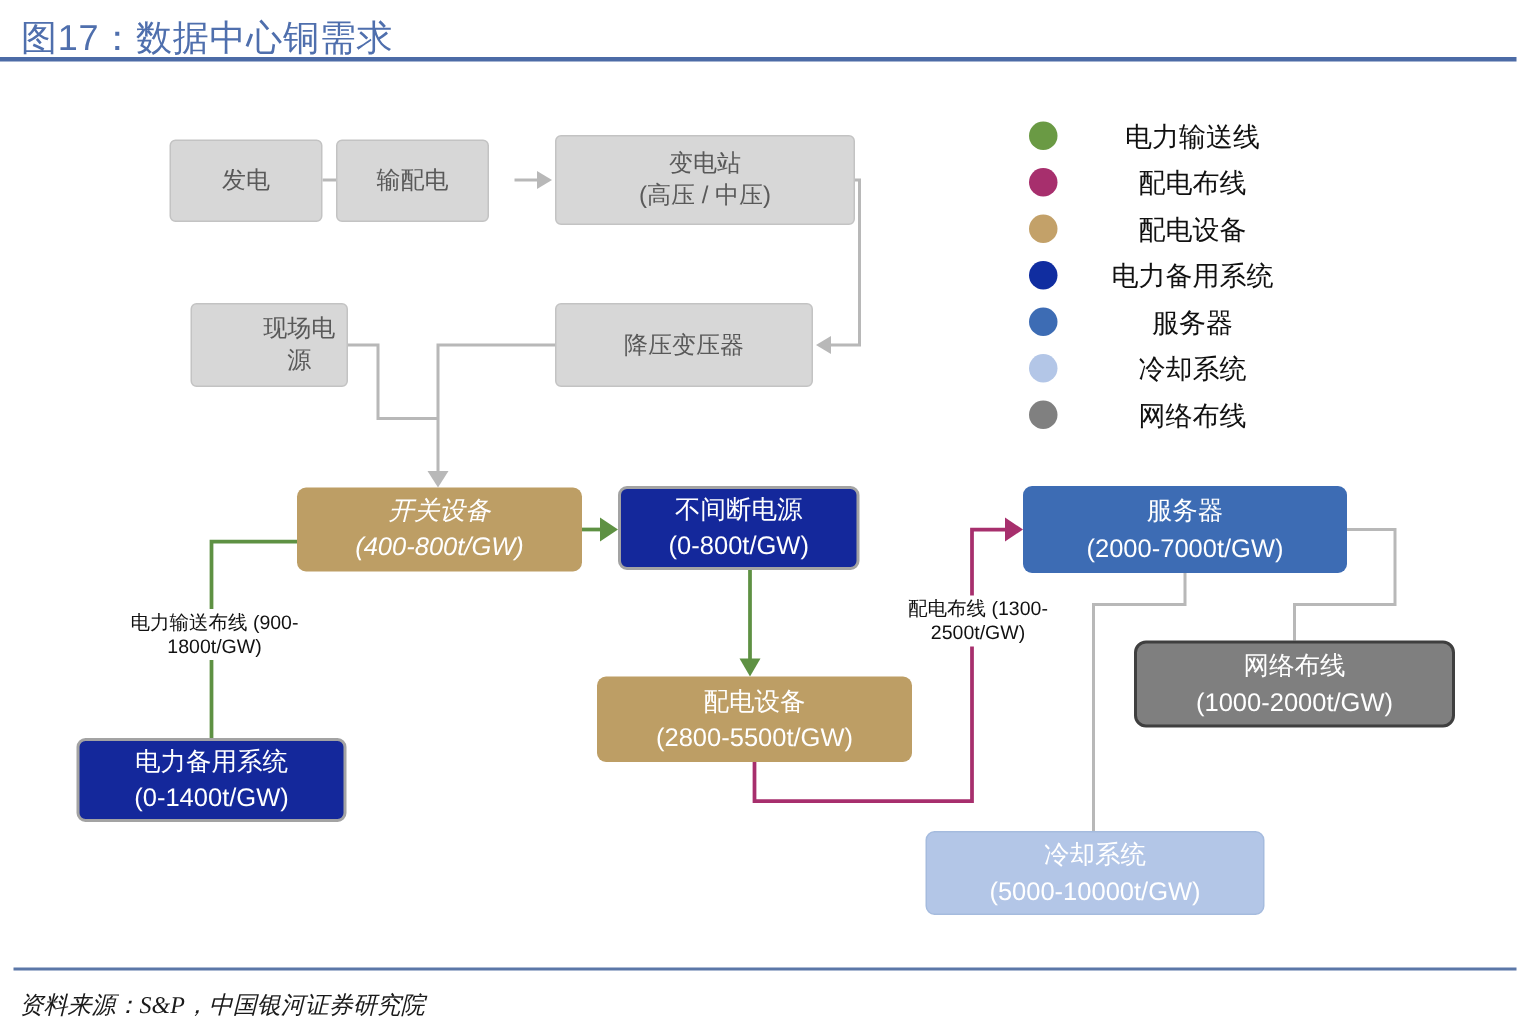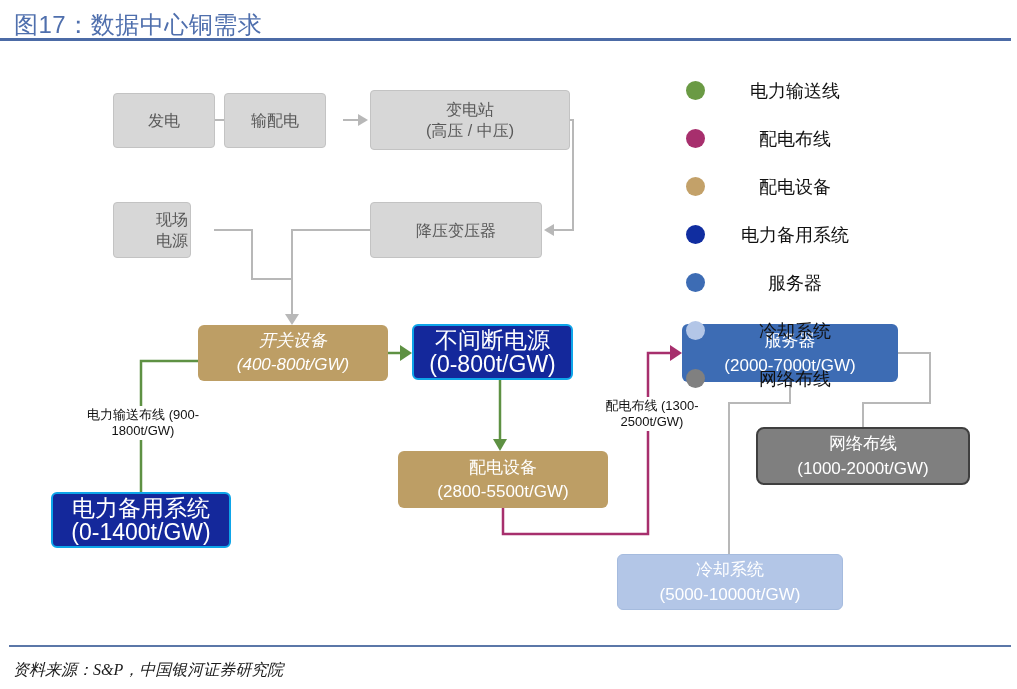--- a/index.html
+++ b/index.html
@@ -23,47 +23,47 @@
   .head-green{fill:#5e9143;}
   .head-magenta{fill:#a72f6d;}
 
   
   .node{position:absolute;z-index:2;display:flex;flex-direction:column;align-items:center;
         justify-content:center;text-align:center;box-sizing:border-box;}
   .node span{display:block;}
   .n-gray{background:#d7d7d7;border:1px solid #c3c3c3;border-radius:4px;
           color:#595959;font-size:16px;line-height:21px;}
   .n-tan{background:#bd9e65;border-radius:6px;color:#fff;font-size:17px;line-height:24px;}
-  .n-navy{background:#14289b;border:2px solid #0ea5e9;border-radius:6px;color:#fff;font-size:23px;line-height:24px;}
+  .n-navy{background:#14289b;border:2px solid #a3a3a3;border-radius:6px;color:#fff;font-size:17px;line-height:24px;}
   .n-blue{background:#3d6cb4;border-radius:6px;color:#fff;font-size:17px;line-height:25px;}
   .n-darkgray{background:#7f7f7f;border:2px solid #3f3f3f;border-radius:8px;color:#fff;font-size:17px;line-height:25px;}
   .n-lightblue{background:#b3c6e7;border:1px solid #a5bbde;border-radius:6px;color:#fff;font-size:17px;line-height:25px;}
 
   #node-generation{left:113px;top:93px;width:102px;height:55px;}
   #node-transmission{left:224px;top:93px;width:102px;height:55px;}
   #node-substation{left:370px;top:90px;width:200px;height:60px;}
-  #node-onsite{left:113px;top:202px;width:78px;height:56px;padding-left:40px;}
+  #node-onsite{left:127px;top:202px;width:105px;height:56px;padding-left:40px;}
   #node-stepdown{left:370px;top:202px;width:172px;height:56px;}
   #node-switchgear{left:198px;top:325px;width:190px;height:56px;font-style:italic;}
   #node-ups{left:412px;top:324px;width:161px;height:56px;}
   #node-server{left:682px;top:324px;width:216px;height:58px;}
   #node-pdu{left:398px;top:451px;width:210px;height:57px;}
   #node-backup{left:51px;top:492px;width:180px;height:56px;}
   #node-network{left:756px;top:427px;width:214px;height:58px;}
   #node-cooling{left:617px;top:554px;width:226px;height:56px;}
 
   
   .edge-label{position:absolute;z-index:3;background:#fff;text-align:center;
               font-size:13px;line-height:16px;color:#111;padding:1px 2px;}
   #label-transmission-wiring{left:76px;top:406px;width:130px;}
   #label-distribution-wiring{left:583px;top:397px;width:134px;}
 
   
   .legend{position:absolute;left:686px;top:81px;z-index:2;display:flex;
-          flex-direction:column;row-gap:29px;}
+          flex-direction:column;row-gap:12px;}
   .legend-item{display:flex;align-items:center;height:19px;}
   .legend-dot{width:19px;height:19px;border-radius:50%;flex:0 0 auto;}
   .legend-label{width:172px;text-align:center;font-size:18px;color:#111;margin-left:4px;}
   .dot-1{background:#6a9a44;} .dot-2{background:#a72f6d;} .dot-3{background:#c3a169;}
   .dot-4{background:#102da0;} .dot-5{background:#3d6cb4;} .dot-6{background:#b3c6e7;}
   .dot-7{background:#808080;}
 </style>
 </head>
 <body>
 

